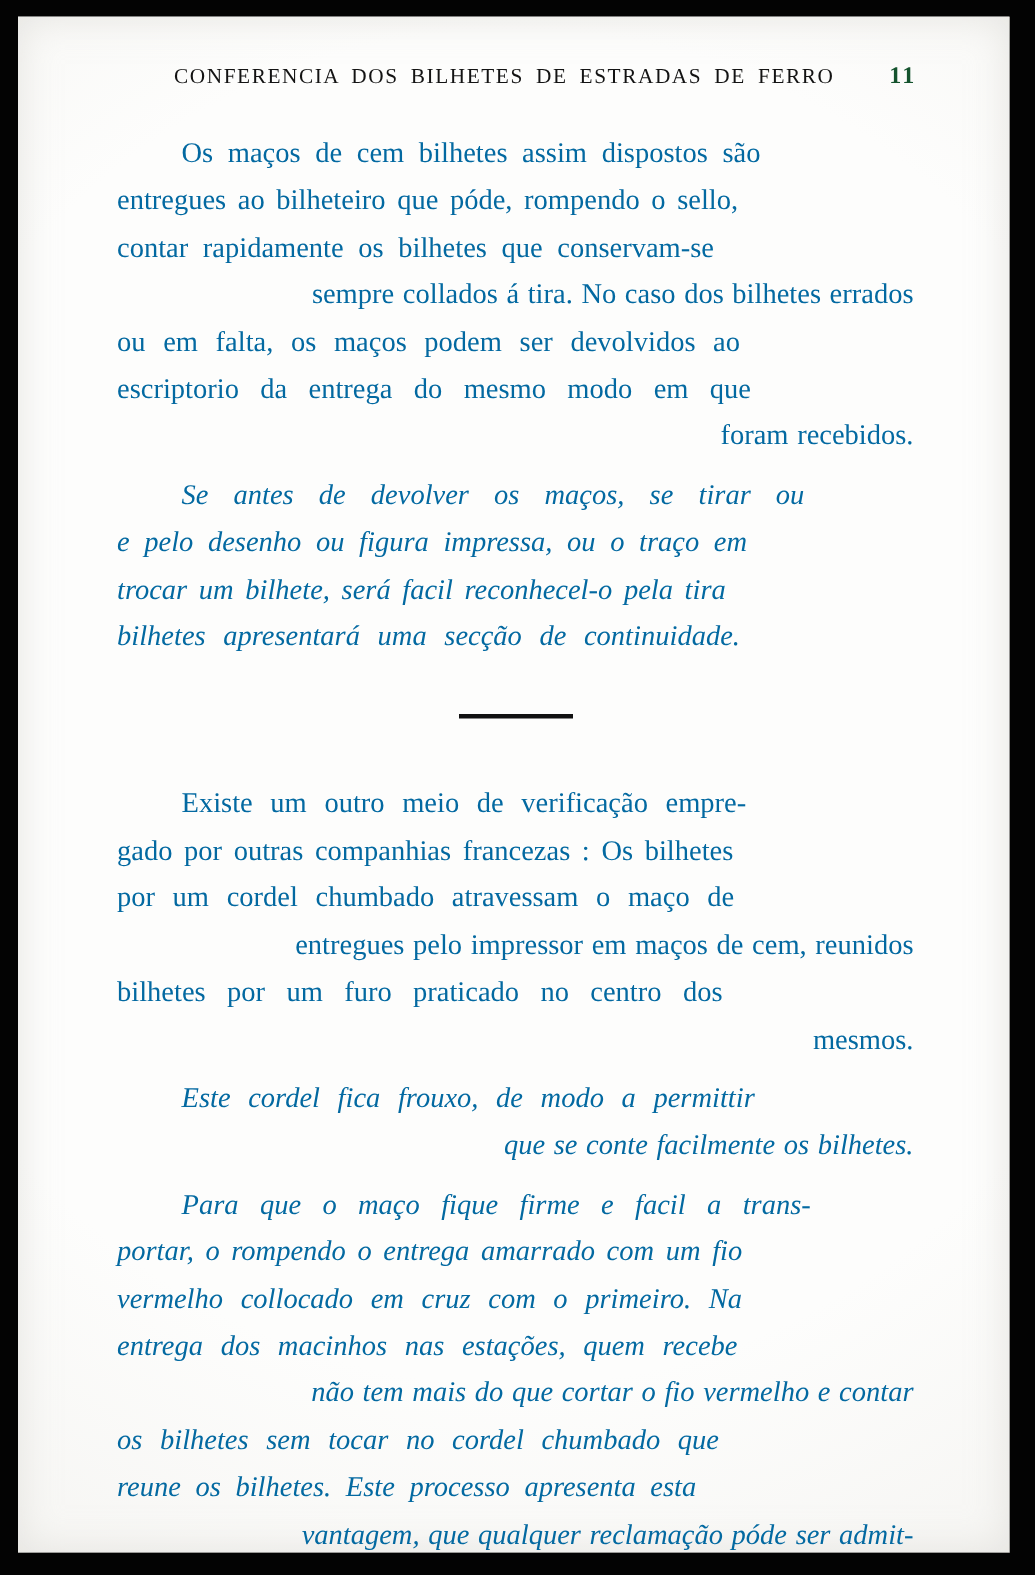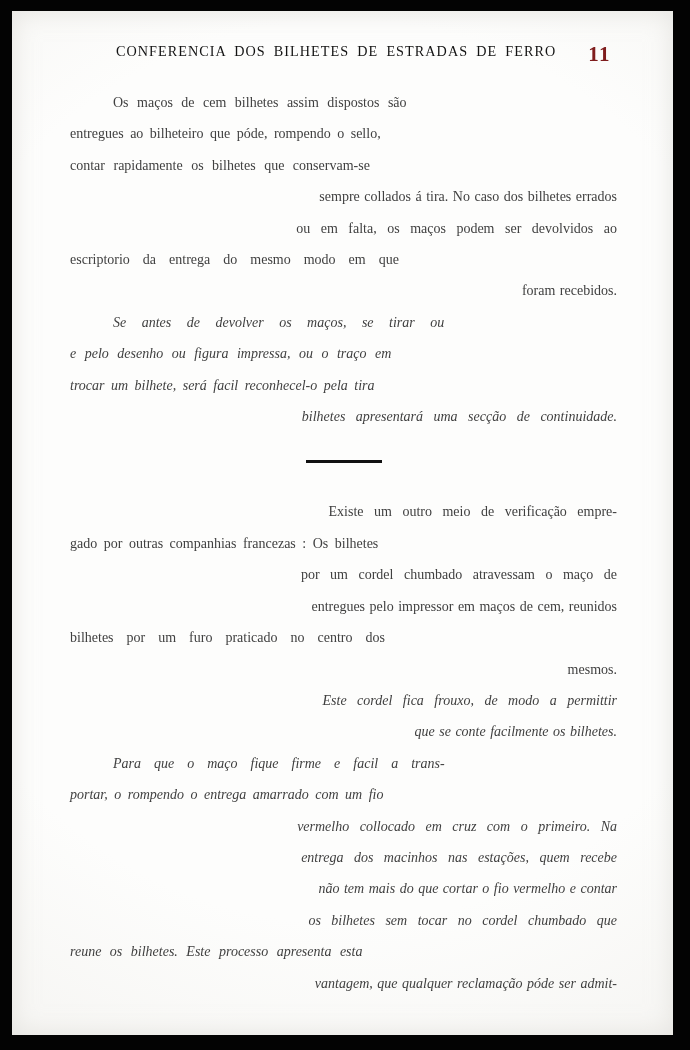--- a/index.html
+++ b/index.html
@@ -66,46 +66,46 @@
     letter-spacing: 1.05px;
     word-spacing: 3.5px;
     color: #131313;
     white-space: nowrap;
     font-weight: 400;
   }
   .running-head-folio {
     position: absolute;
     right: 6px;
     top: -1px;
-    font-size: 21px;
+    font-size: 16px;
     font-weight: 700;
     letter-spacing: 1.5px;
-    color: #7f1d1d;
+    color: #14532d;
   }
 
   
   .para {
-    margin: 0;
-    color: #404040;
-    font-size: 14px;
+    margin: 8px;
+    color: #0369a1;
+    font-size: 19px;
     line-height: 31.4px;
   }
   .para .ln {
     display: block;
     white-space: nowrap;
   }
   .indent {
     display: inline-block;
     width: 43px;
   }
 
   .sp1 { word-spacing: 1px; text-align: right; }
   .sp2 { word-spacing: 3px; }
   .sp3 { word-spacing: 5px; }
-  .sp4 { word-spacing: 7px; text-align: right; }
+  .sp4 { word-spacing: 7px; }
   .sp5 { word-spacing: 9.5px; }
   .sp6 { word-spacing: 12px; }
 
   .para + .para { margin-top: 0; font-style: italic; }
 
   
   .divider-wrap {
     height: 64px;
     position: relative;
   }

